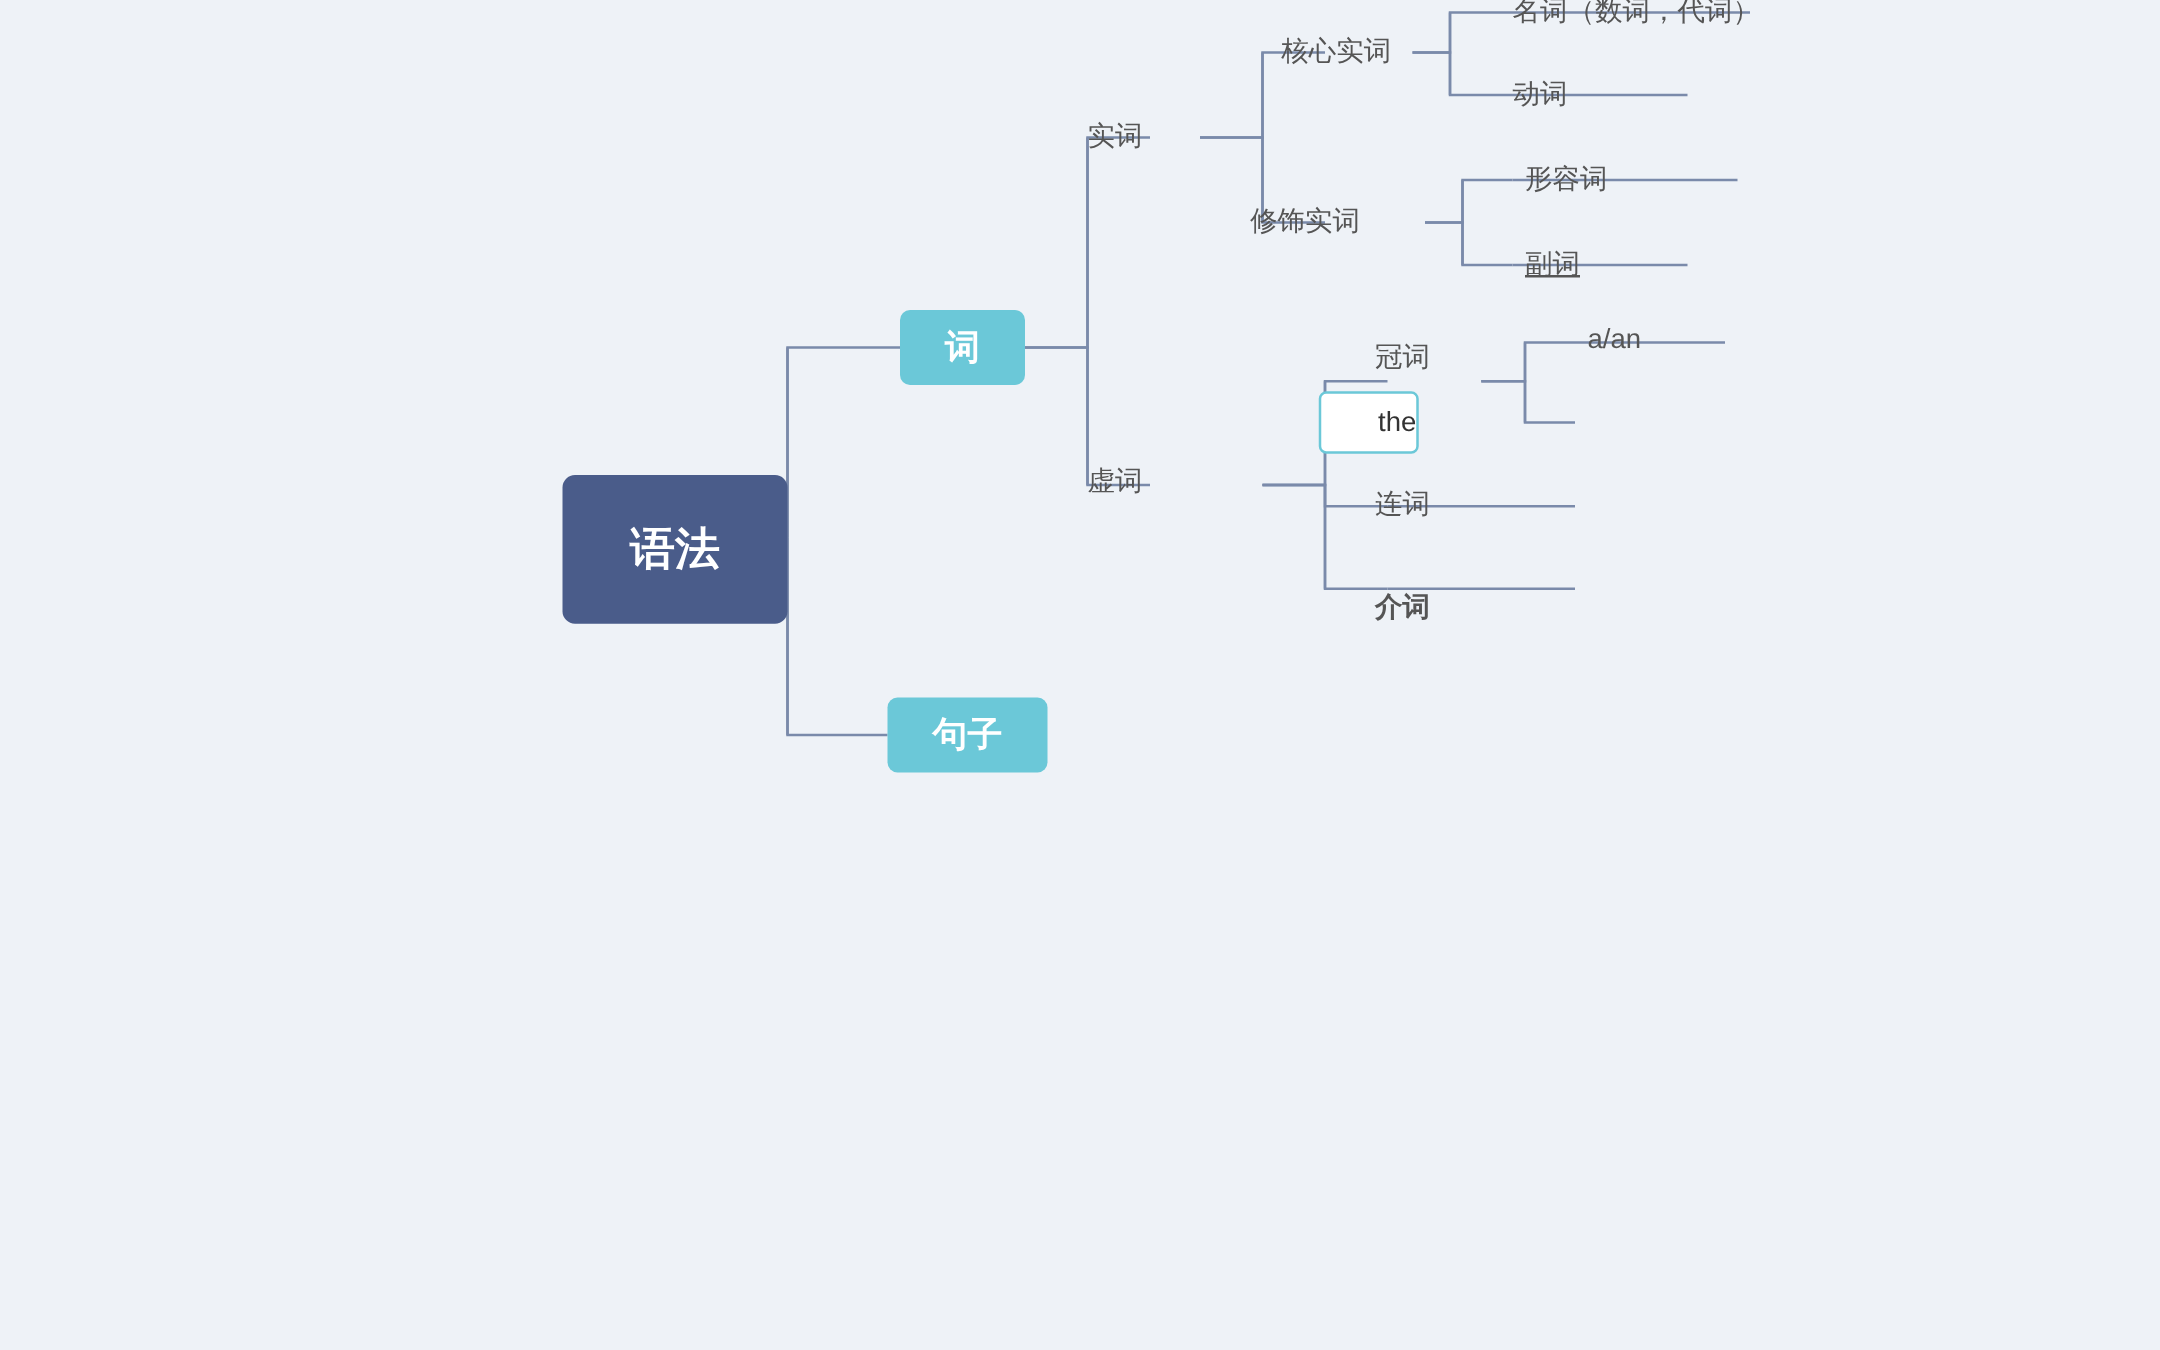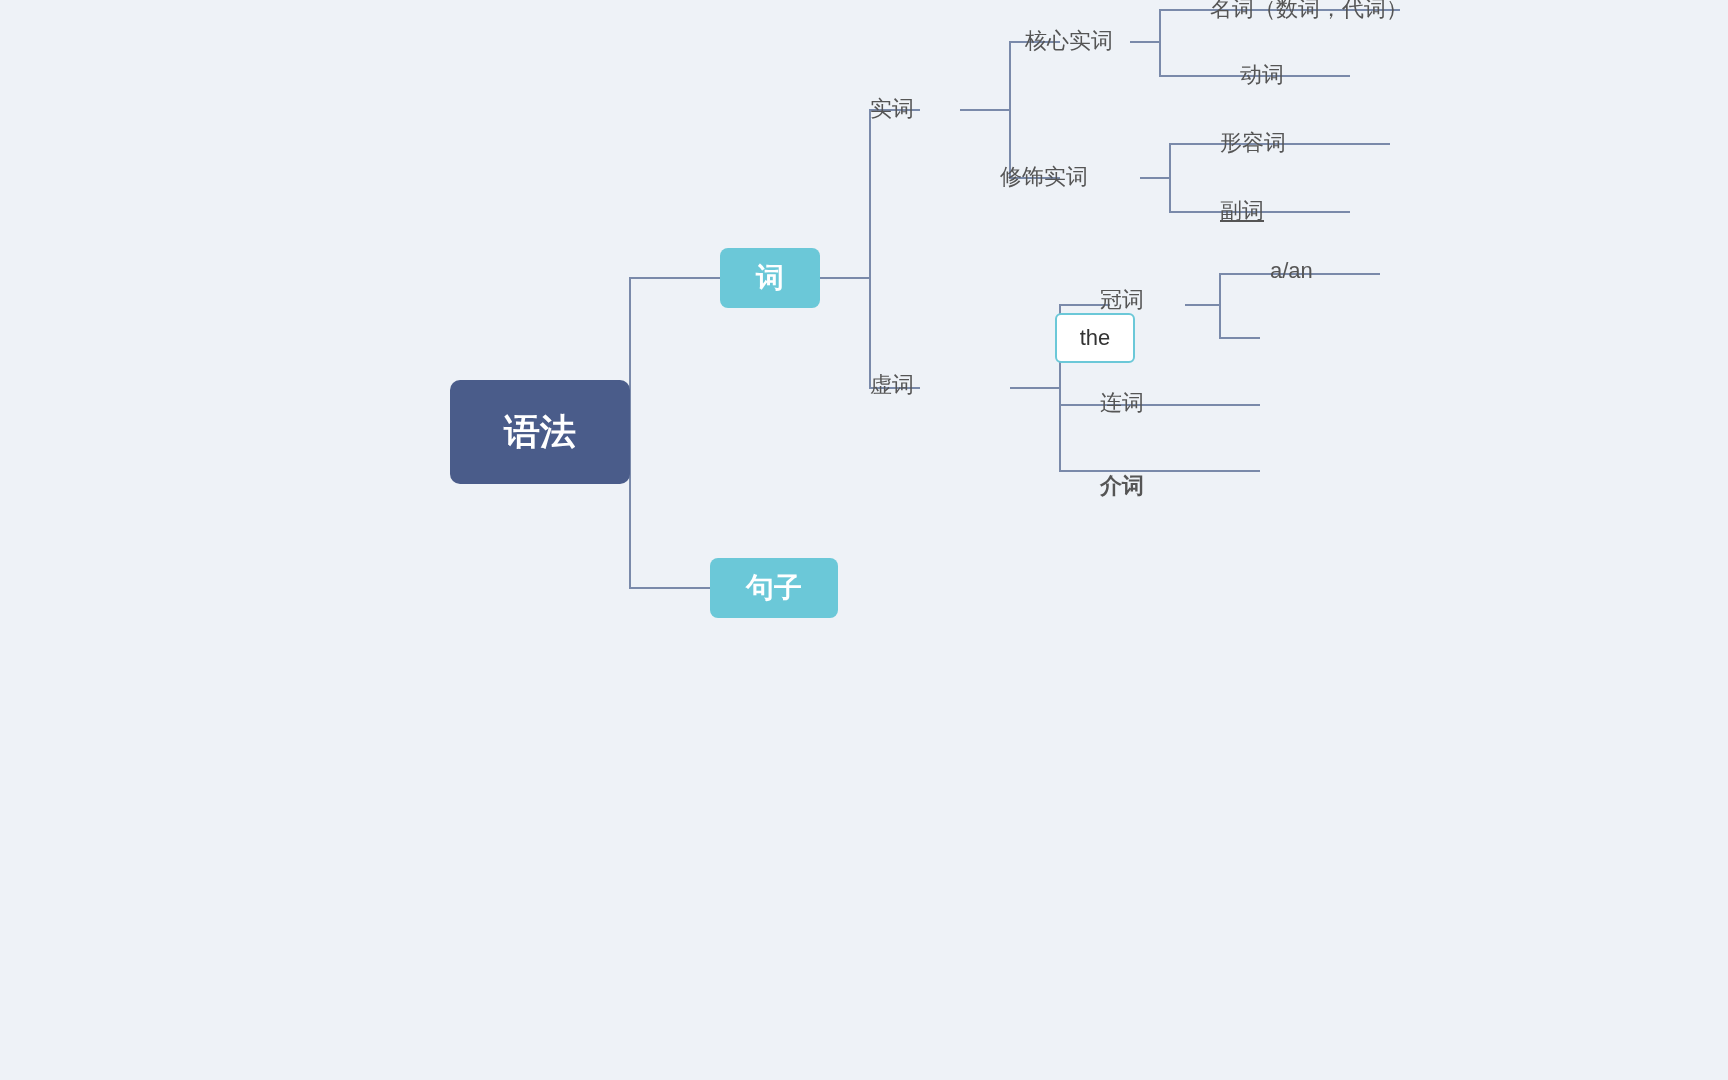--- a/index.html
+++ b/index.html
@@ -32,21 +32,21 @@
     .node-box {
       position: absolute;
       display: flex;
       align-items: center;
       justify-content: center;
       border-radius: 8px;
     }
 
     .node-root {
       width: 180px;
-      height: 104px;
+      height: 119px;
       background: #4a5c8a;
       color: white;
       font-size: 36px;
       font-weight: bold;
       border-radius: 10px;
       left: 450px;
       top: 380px;
     }
 
     .node-ci {
@@ -81,21 +81,21 @@
 
     .node-the {
       position: absolute;
       width: 80px;
       height: 50px;
       background: white;
       border: 2px solid #6bc8d8;
       border-radius: 6px;
       display: flex;
       align-items: center;
-      justify-content: center;
+      justify-content: flex-end;
       font-size: 22px;
       color: #333;
       left: 1055px;
       top: 313px;
     }
 
     
     .bottom-text-wrapper {
       position: absolute;
       bottom: 80px;
@@ -198,33 +198,33 @@
   </div>
 
   <div class="text-label" style="left:1000px; top:162px;">
     <span>修饰实词</span>
   </div>
 
   <div class="text-label" style="left:1210px; top:-6px;">
     <span>名词（数词，代词）</span>
   </div>
 
-  <div class="text-label" style="left:1240px; top:60px;">
+  <div class="text-label" style="left:1210px; top:60px;">
     <span>动词</span>
   </div>
 
   <div class="text-label" style="left:1220px; top:128px;">
     <span>形容词</span>
   </div>
 
   <div class="text-label" style="left:1220px; top:196px;text-decoration:underline;">
     <span>副词</span>
   </div>
 
-  <div class="text-label" style="left:1100px; top:285px;">
+  <div class="text-label" style="left:1100px; top:271px;">
     <span>冠词</span>
   </div>
 
   <div class="text-label" style="left:1100px; top:388px;text-align:center;">
     <span>连词</span>
   </div>
 
   <div class="text-label" style="left:1100px; top:471px;font-weight:bold;">
     <span>介词</span>
   </div>

